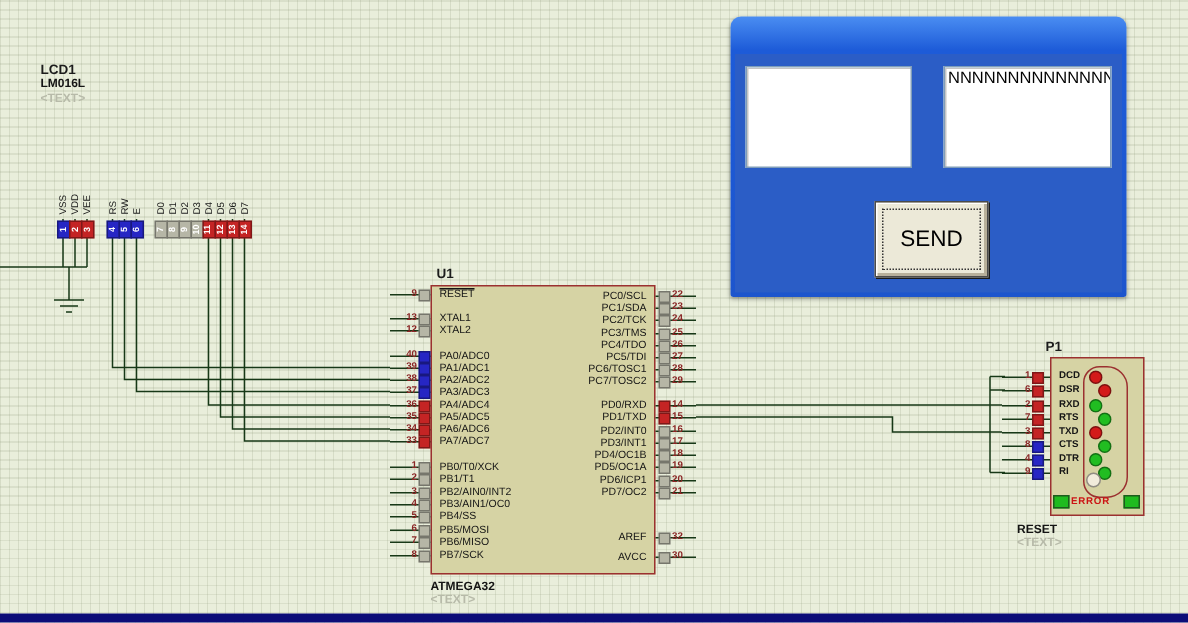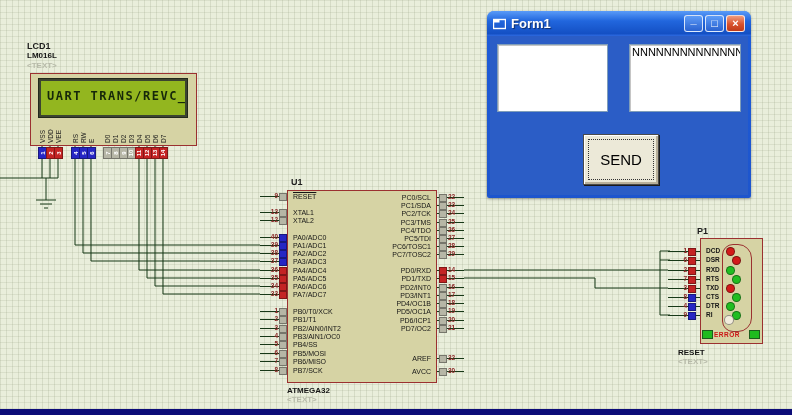--- a/index.html
+++ b/index.html
@@ -82,25 +82,20 @@
       <path d="M660 251 V315 M660 251 H670 M660 260 H670 M660 315 H670"></path>
 
       <path d="M714 314 V320 M704 320 H724 M708 324 H720 M712 328 H716"></path>
     </g>
   </svg>
 
   <div class="abs ref" style="left:27px;top:41px;">LCD1</div>
   <div class="abs part" style="left:27px;top:51px;">LM016L</div>
   <div class="abs ghost" style="left:27px;top:61px;">&lt;TEXT&gt;</div>
 
-  <div class="abs comp" style="left:30px;top:73px;width:167px;height:73px;">
-    <div class="abs" id="lcd-screen-frame" style="left:7px;top:4px;">
-      <div id="lcd-screen">UART TRANS/REVC_</div>
-    </div>
-  </div>
   <div id="lcd-pins">
       <div class="abs lcd-pinlabel" style="left: 39px; top: 143px;">VSS</div>
       <div class="abs pinbox tall" style="left: 38px; top: 147px; background: rgb(38, 38, 196);">
         <span>1</span>
       </div>
       <div class="abs lcd-pinlabel" style="left: 47px; top: 143px;">VDD</div>
       <div class="abs pinbox tall" style="left: 46px; top: 147px; background: rgb(196, 36, 36);">
         <span>2</span>
       </div>
       <div class="abs lcd-pinlabel" style="left: 55px; top: 143px;">VEE</div>
@@ -446,38 +441,20 @@
       <div class="abs" style="left: 668px; top: 315px; width: 32px; height: 1px; background: rgb(23, 56, 23);"></div>
       <div class="abs pinrow" style="left: 670px; top: 311px; width: 26px; justify-content: flex-end;">
         <div class="pinnum">9</div>
         <div class="pinbox" style="background: rgb(38, 38, 196);"></div>
       </div>
       <div class="abs led" style="left: 732px; top: 311px; background: rgb(33, 189, 33);"></div>
       <div class="abs led" style="left: 724px; top: 315px; width: 10px; height: 10px; background: rgb(242, 236, 220);"></div>
     </div>
 
   <div class="abs" id="form-window">
-    <div id="titlebar">
-      <svg width="13" height="12" viewBox="0 0 13 12">
-        <rect x="0.5" y="1.5" width="12" height="9" fill="none" stroke="#fff" stroke-width="1.4"></rect>
-        <rect x="0.5" y="1.5" width="6" height="3" fill="#fff"></rect>
-      </svg>
-      <span id="form-title">Form1</span>
-      <div style="margin-left:auto;display:flex;">
-        <div class="winbtn">
-            <span style="transform:translateY(-4px);">_</span>
-          </div>
-        <div class="winbtn">
-            <span>□</span>
-          </div>
-        <div class="winbtn close">
-            <span>×</span>
-          </div>
-      </div>
-    </div>
     <div id="client">
       <div class="xp-textbox" style="left:7px;top:8px;width:111px;height:68px;"></div>
       <div class="xp-textbox" style="left:139px;top:8px;width:112px;height:68px;">NNNNNNNNNNNNNNN</div>
       <div id="send-btn">
         <div class="focus"></div>
         <span>SEND</span>
       </div>
     </div>
   </div>
 

